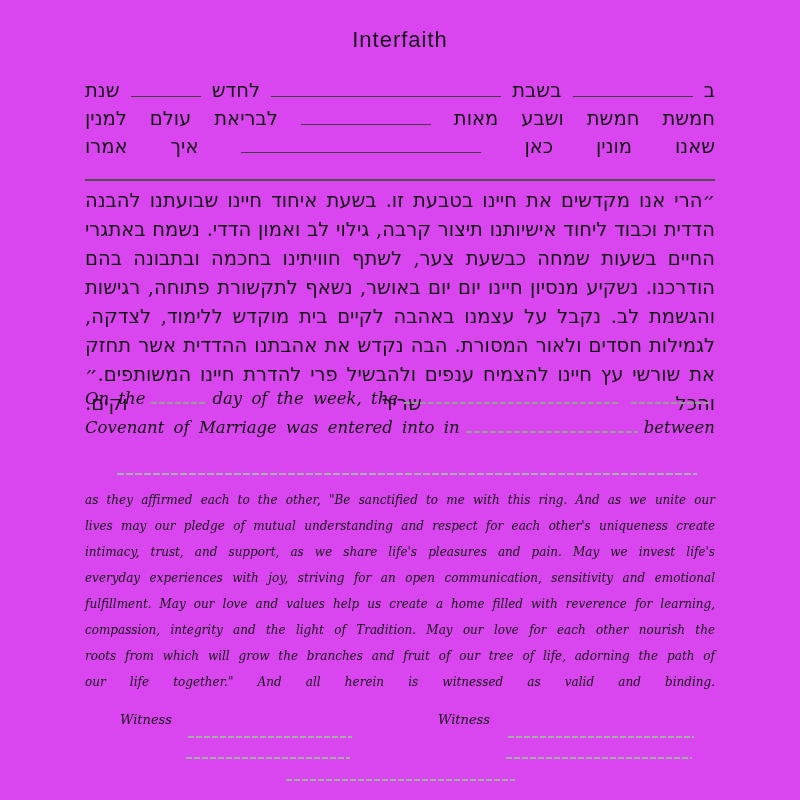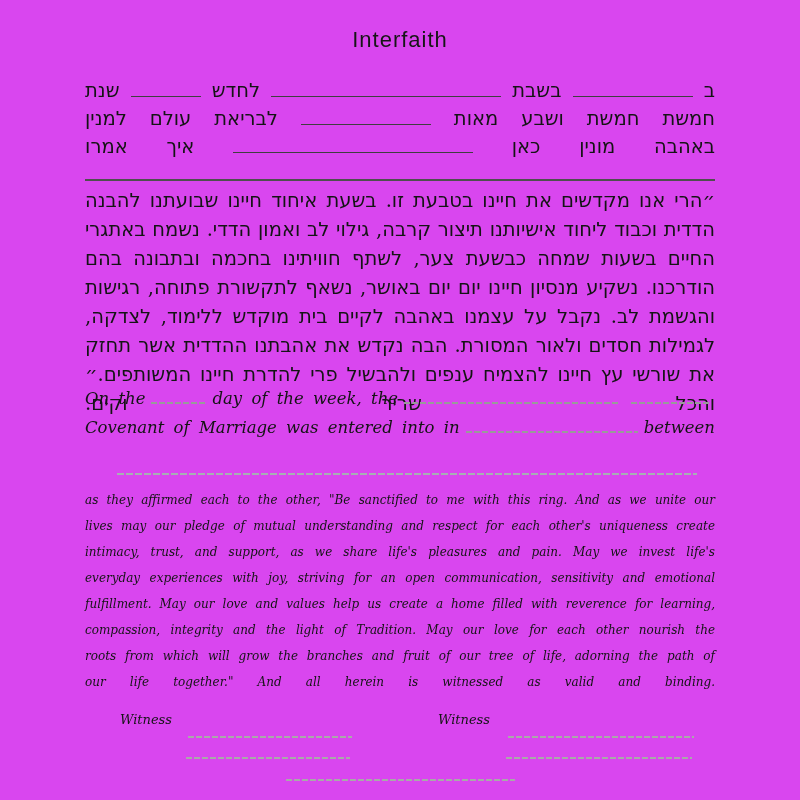--- a/index.html
+++ b/index.html
@@ -99,21 +99,21 @@
       <span class="hw">חמשת</span>
       <span class="hw">חמשת</span>
       <span class="hw">ושבע</span>
       <span class="hw">מאות</span>
       <span class="hblank" style="width:130px"></span>
       <span class="hw">לבריאת</span>
       <span class="hw">עולם</span>
       <span class="hw">למנין</span>
     </div>
     <div class="hebrow">
-      <span class="hw">באהבה</span>
+      <span class="hw">שאנו</span>
       <span class="hw">מונין</span>
       <span class="hw">כאן</span>
       <span class="hblank" style="width:240px"></span>
       <span class="hw">איך</span>
       <span class="hw">אמרו</span>
     </div>
   </div>
 
   <div class="divider"></div>
 

